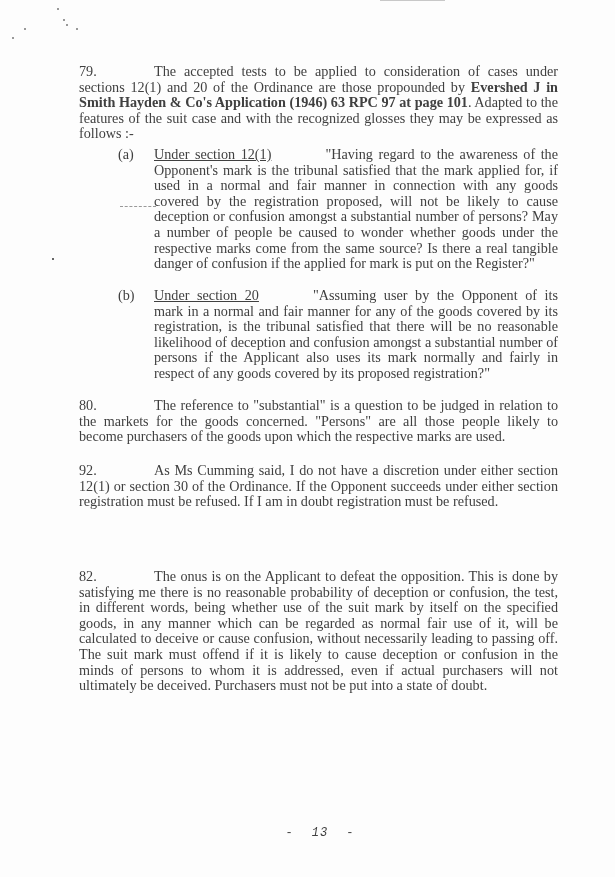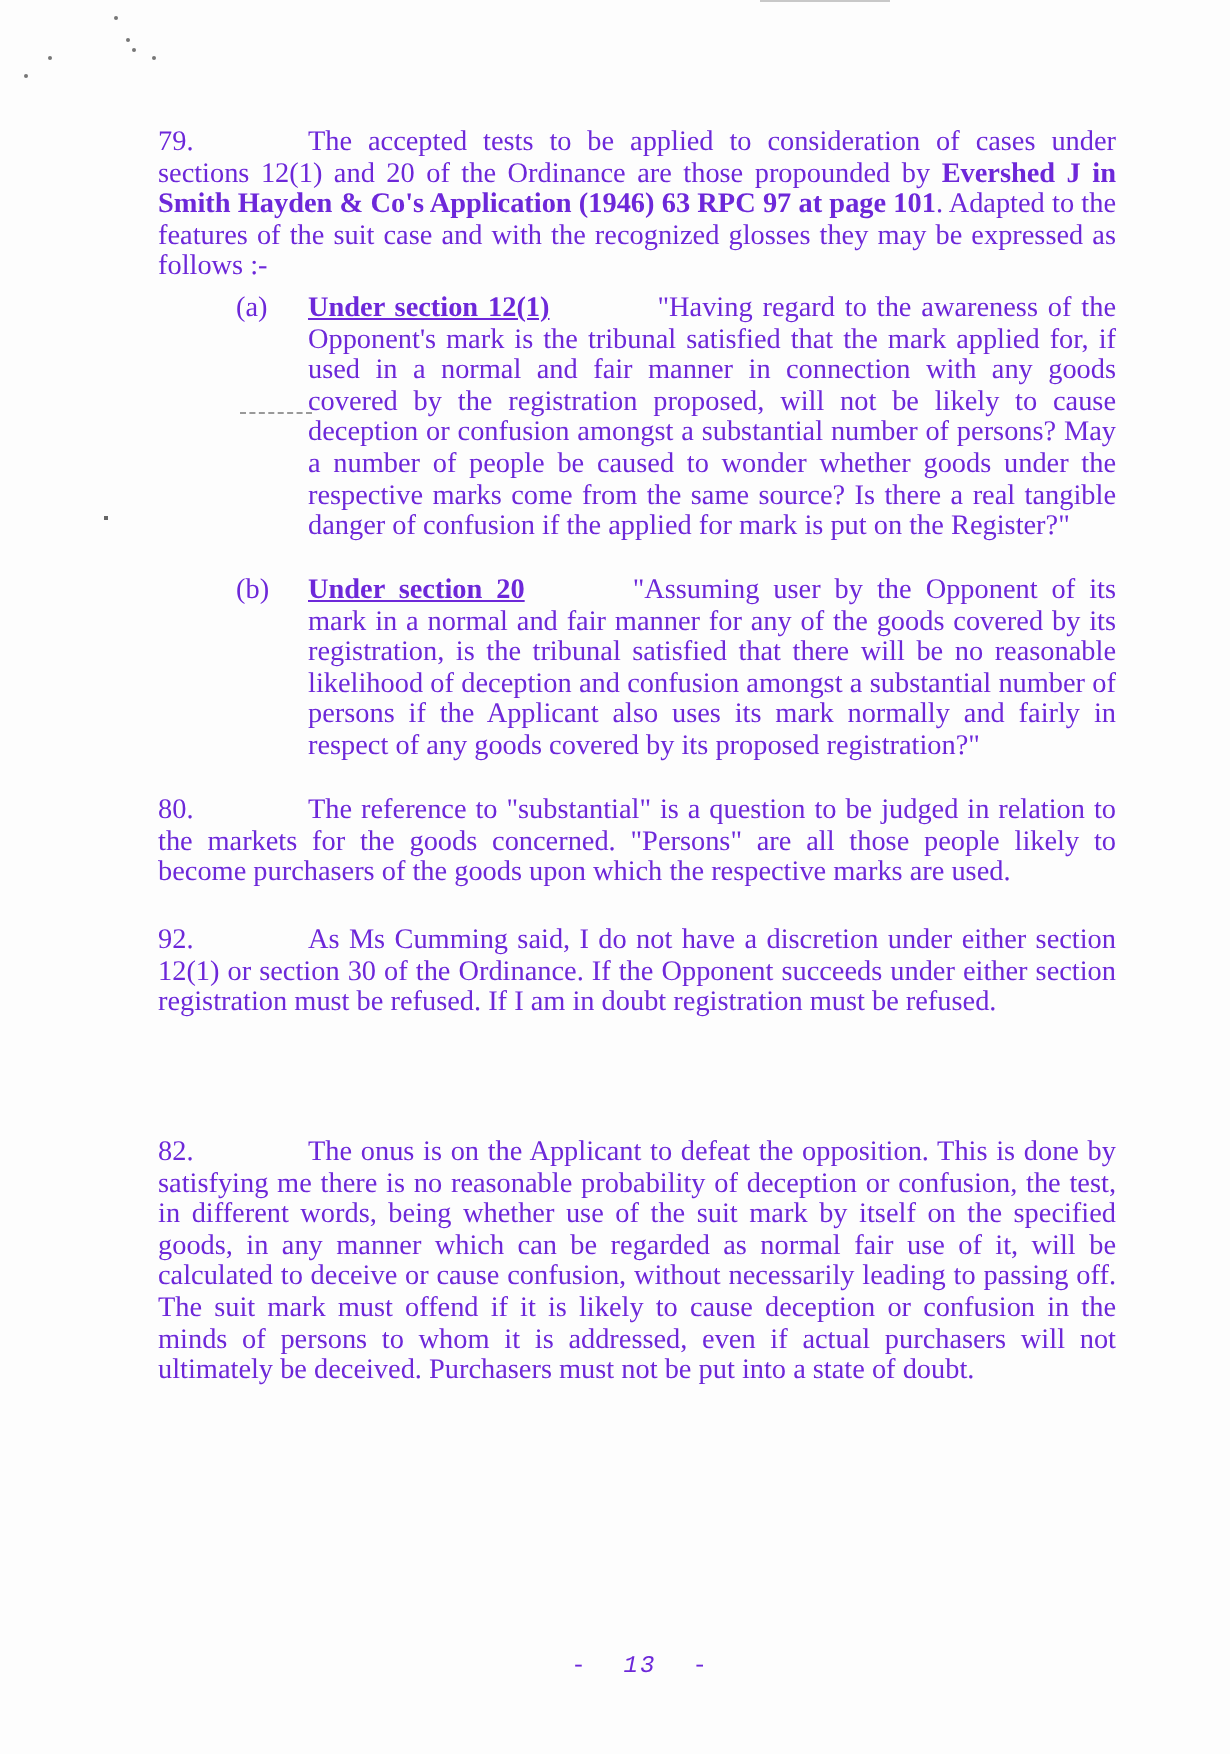--- a/index.html
+++ b/index.html
@@ -1,30 +1,30 @@
 <!DOCTYPE html>
 <html><head>
   <meta charset="utf-8">
   <style>
     html, body { margin: 0; padding: 0; background: #ffffff; }
     body { width: 615px; height: 877px; position: relative; overflow: hidden; }
     .page {
       position: absolute; left: 0; top: 0; width: 615px; height: 877px;
-      background: #fdfdfd; color: #6d28d9;
+      background: #fdfdfd; color: #404040;
       font-family: "Liberation Serif", "DejaVu Serif", serif;
       font-size: 14.2px; line-height: 15.6px;
     }
     .topline { position: absolute; left: 380px; top: 0; width: 65px; height: 1px; background: #c8c8c8; }
     .specks span { position: absolute; width: 2px; height: 2px; background: #777; border-radius: 1px; }
     .para { position: absolute; left: 79px; width: 479px; text-align: justify; }
     .para .num { display: inline-block; width: 75px; }
     .sub { position: absolute; left: 118px; width: 440px; }
     .sub .label { position: absolute; left: 0; top: 0; }
     .sub .body { margin-left: 36px; text-align: justify; }
-    .sub .heading { font-weight: bold; text-decoration: underline; margin-right: 54px; }
+    .sub .heading { font-weight: normal; text-decoration: underline; margin-right: 54px; }
     b { font-weight: bold; }
     .footer { position: absolute; left: 280px; top: 826px; width: 80px; text-align: center;
       font-family: "Liberation Mono", "DejaVu Sans Mono", monospace; font-size: 12px; letter-spacing: 1px; }
     .footer span { display: inline-block; }
     .footer .dash { margin: 0 18px; font-style: italic; }
     .dashed { position: absolute; left: 120px; top: 206px; width: 36px; border-top: 1px dashed #999; }
     .leftdot { position: absolute; left: 52px; top: 258px; width: 2px; height: 2px; background: #666; }
   </style>
 </head>
 <body>

